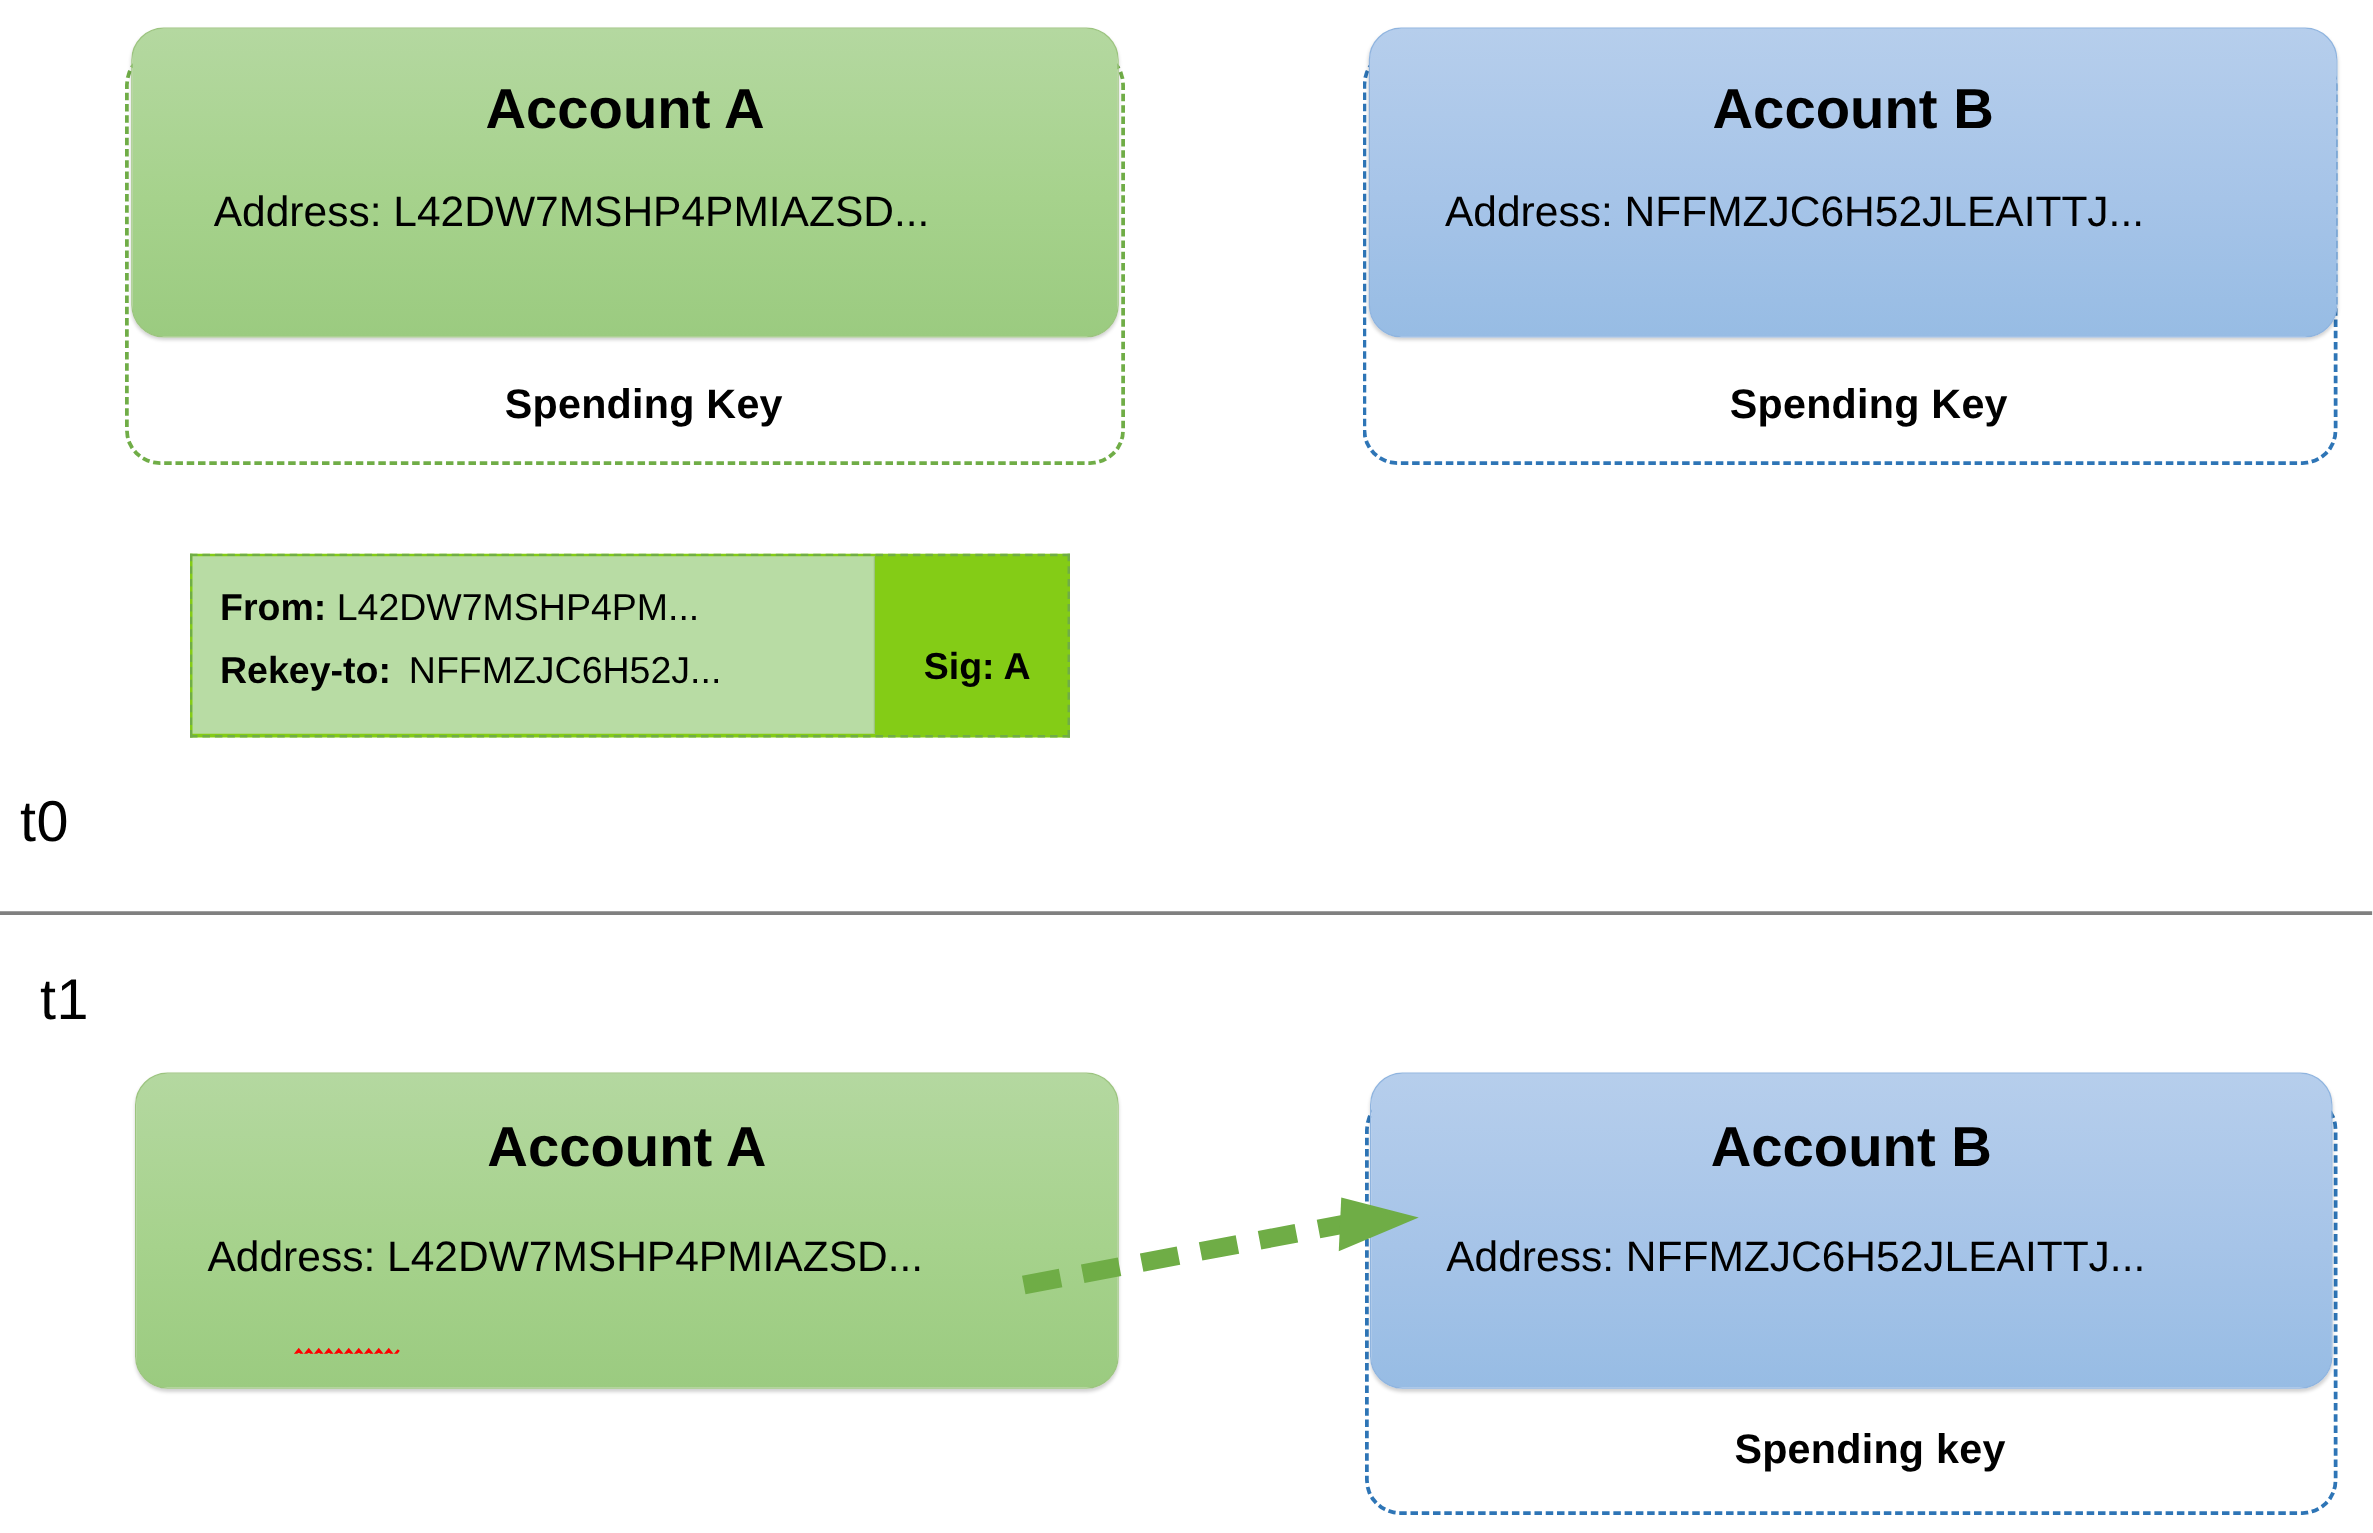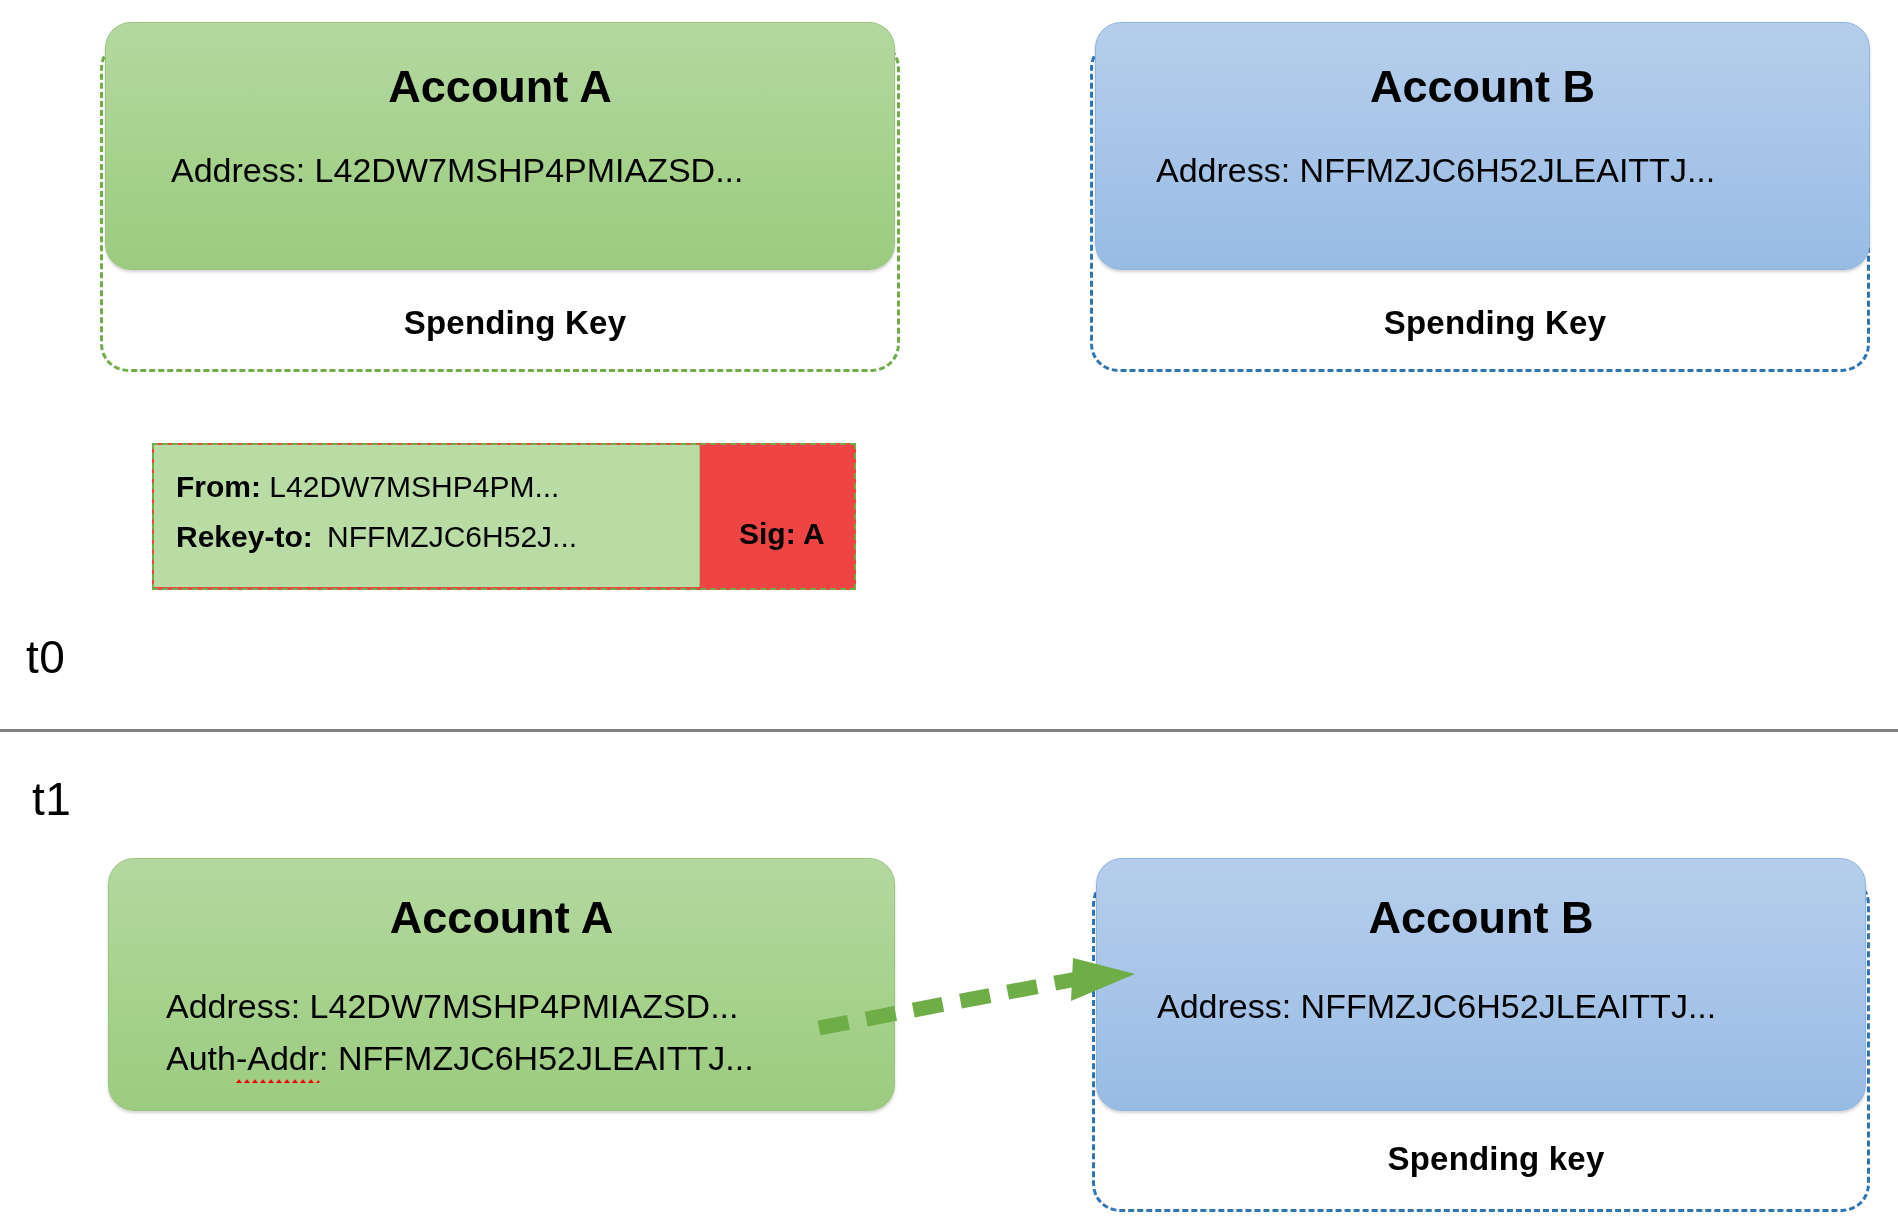--- a/index.html
+++ b/index.html
@@ -70,21 +70,21 @@
     position: absolute;
     font-size: 34px;
     font-weight: normal;
     color: #000;
     white-space: nowrap;
   }
 
   
   .txn-outer {
     border: 2.5px dashed #70AD47;
-    background: #ef4444;
+    background: #84cc16;
   }
   .txn-fill {
     position: absolute;
     background: #B8DCA4;
     border-right: 1px solid #9CC47F;
   }
   .txn-row {
     position: absolute;
     font-size: 30px;
     white-space: nowrap;
@@ -152,30 +152,29 @@
       <b>From:</b>
       <span>L42DW7MSHP4PM...</span>
     </div>
     <div class="txn-row" style="left:22px; top:75px;">
       <b>Rekey-to:</b>
       <span style="margin-left:6px;">NFFMZJC6H52J...</span>
     </div>
     <div class="txn-sig" style="left:585px; top:50px;margin-top:22px;">Sig: A</div>
   </div>
 
-  <div class="time-label" style="left:26px; top:630px;">t0</div>
+  <div class="time-label" style="left:16px; top:630px;">t0</div>
 
   <div class="divider" style="left:0px; top:729px; width:1898px;"></div>
 
   <div class="time-label" style="left:16px; top:772px;margin-left:16px;">t1</div>
 
   <div class="abs acct-card green" style="left:108px; top:858px; width:787px; height:253px;">
     <div class="acct-title" style="top:33px;">Account A</div>
     <div class="acct-addr" style="left:57px; top:128px;">Address: L42DW7MSHP4PMIAZSD...</div>
-    <div class="acct-addr" style="left:57px; top:180px;">Auth-Addr: NFFMZJC6H52JLEAITTJ...</div>
 
     <div class="squiggle" style="left:126px; top:215px; width:86px;">
       <svg width="86" height="9" viewBox="0 0 86 9" xmlns="http://www.w3.org/2000/svg">
         <path d="M0 7 L4 2 L8 7 L12 2 L16 7 L20 2 L24 7 L28 2 L32 7 L36 2 L40 7 L44 2 L48 7 L52 2 L56 7 L60 2 L64 7 L68 2 L72 7 L76 2 L80 7 L84 2" fill="none" stroke="#FF0000" stroke-width="2.2"></path>
       </svg>
     </div>
   </div>
 
   <div class="abs key-box blue" style="left:1092px; top:876px; width:778px; height:336px;">
   </div>

